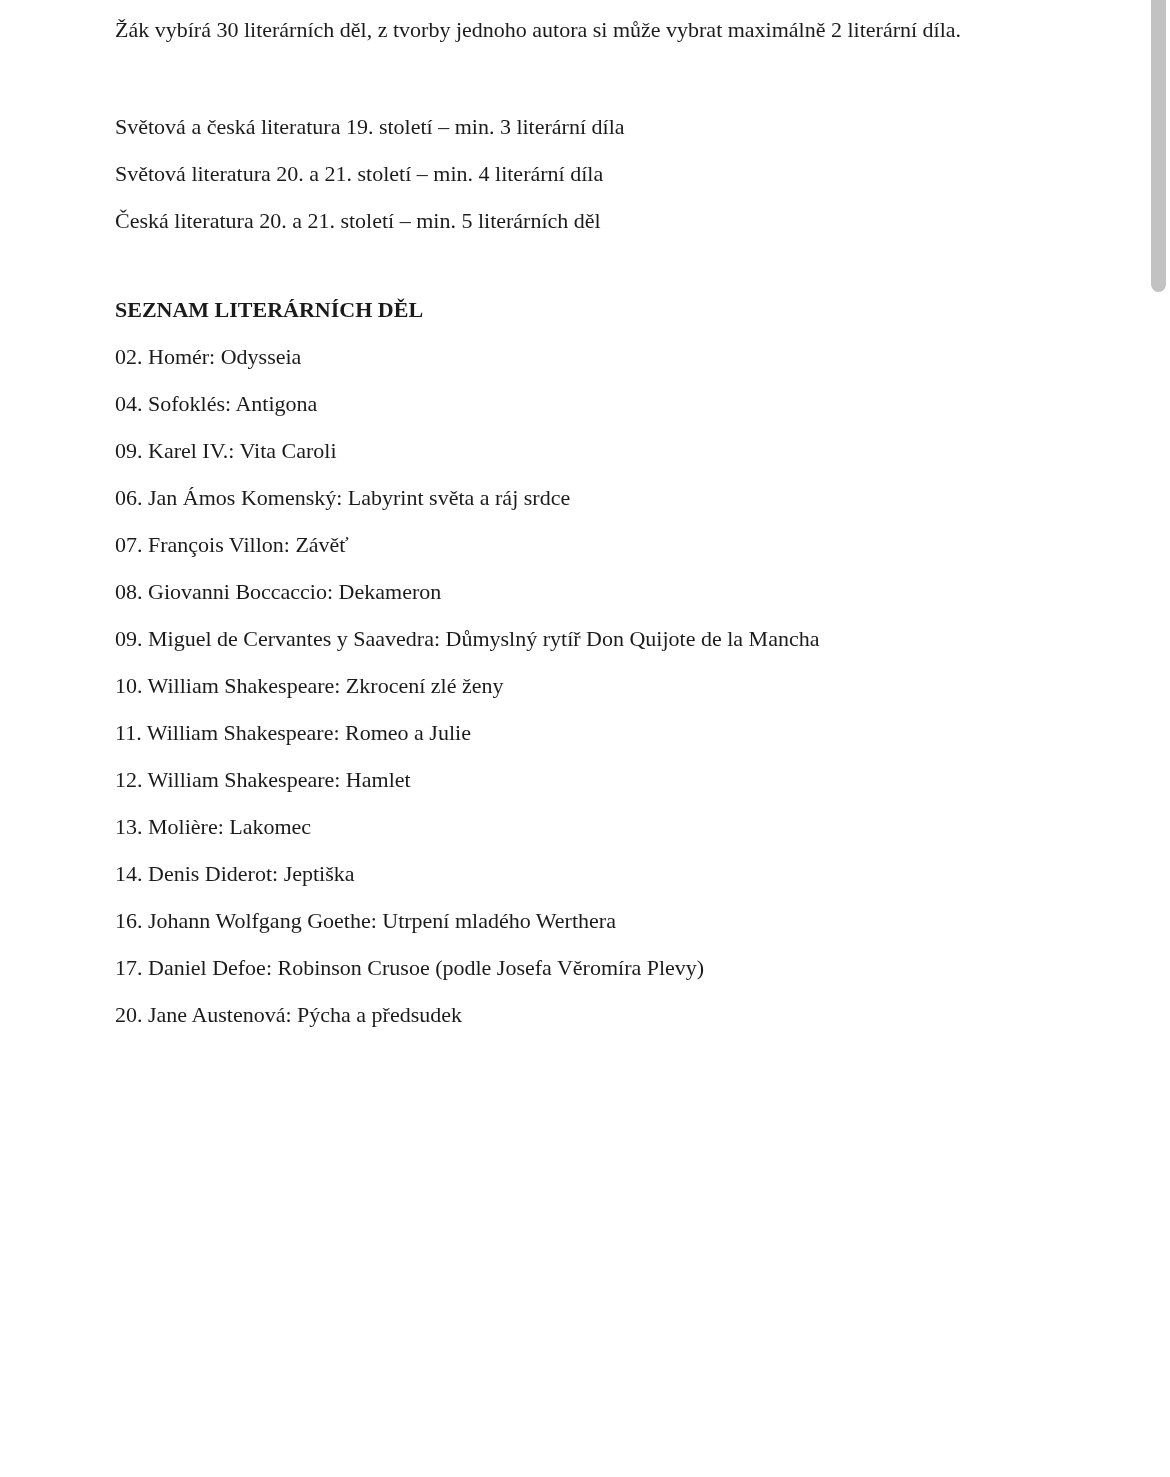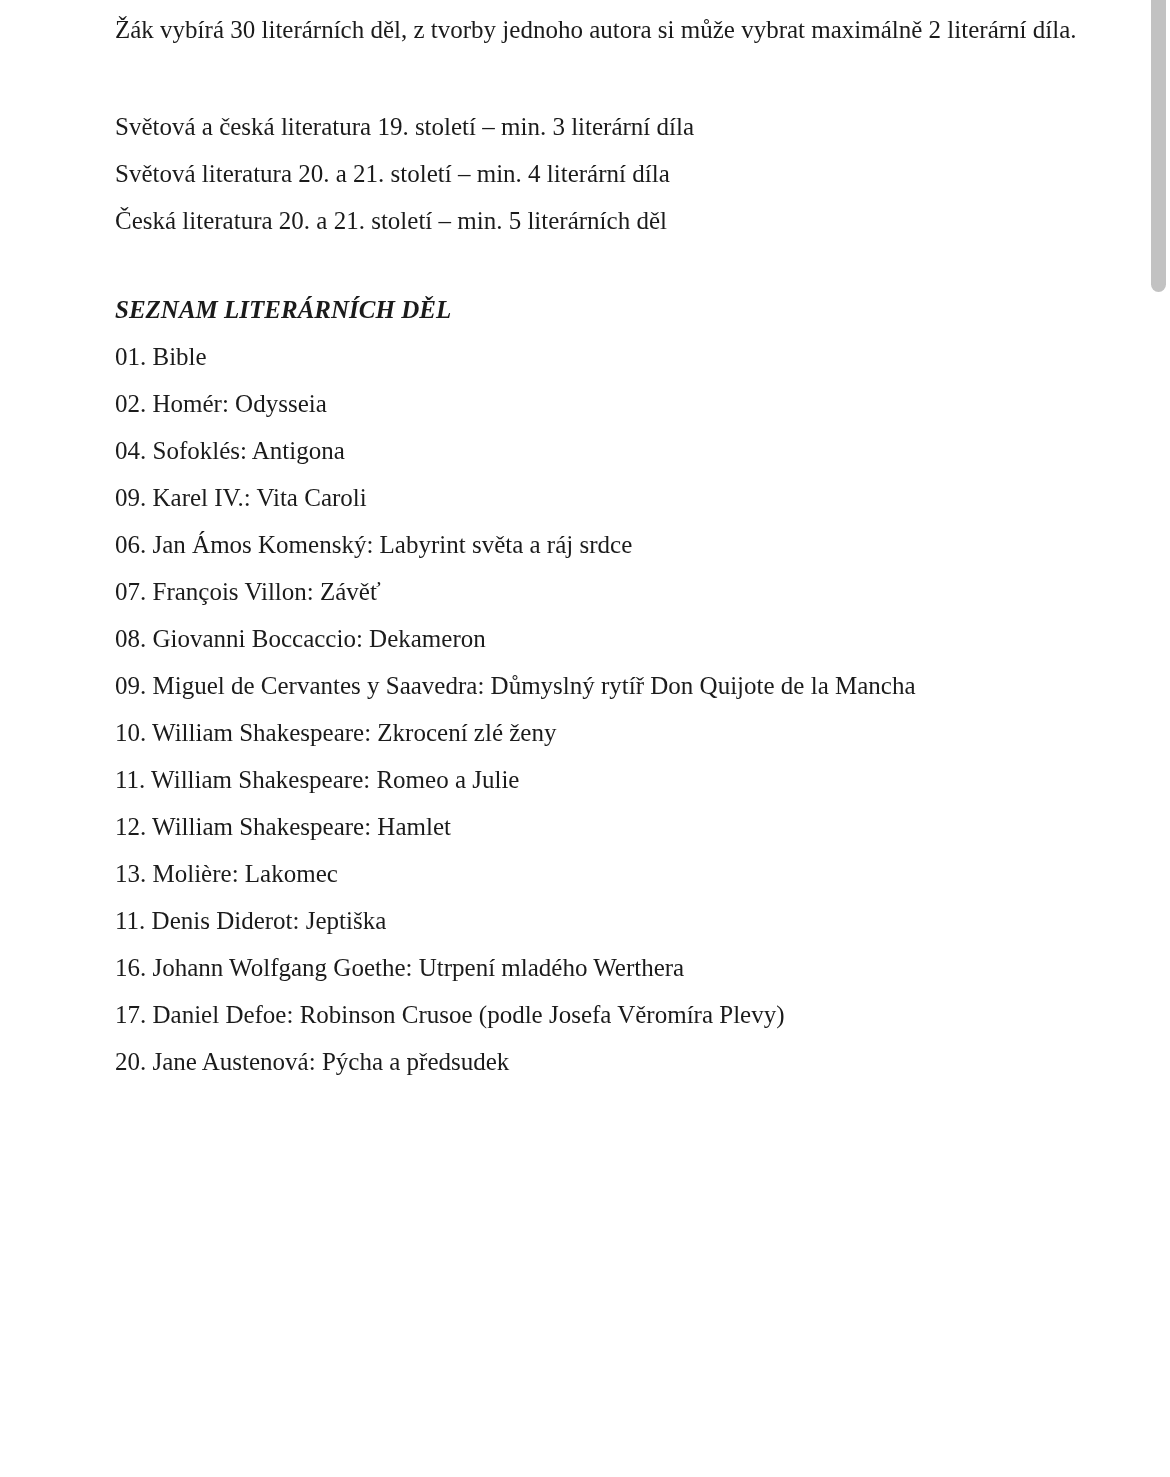--- a/index.html
+++ b/index.html
@@ -13,33 +13,32 @@
     color: #1b1b1b;
     font-family: "Liberation Serif", serif;
     overflow: hidden;
     position: relative;
   }
   .content {
     padding: 6px 0 0 115px;
   }
   .line {
     margin: 0;
-    font-size: 25px;
+    font-size: 22px;
     line-height: 47px;
     white-space: nowrap;
   }
   .bold {
     font-weight: 700;
   }
   .rules-block {
     margin-top: 50px;
   }
   .headings-block {
     margin-top: 42px;
-    font-style: italic;
   }
   .scrollbar-thumb {
     position: absolute;
     top: -10px;
     right: 4px;
     width: 15px;
     height: 302px;
     background: #c2c2c2;
     border-radius: 8px;
   }
@@ -56,33 +55,32 @@
       <p class="line">Světová a česká literatura 19. století – min. 3 literární díla</p>
       <p class="line">Světová literatura 20. a 21. století – min. 4 literární díla</p>
       <p class="line">Česká literatura 20. a 21. století – min. 5 literárních děl</p>
     </div>
 
     <div class="headings-block">
       <p class="line bold">SEZNAM LITERÁRNÍCH DĚL</p>
     </div>
 
     <div id="works-list" class="list">
-        <p class="line">01. Bible</p>
         <p class="line">02. Homér: Odysseia</p>
         <p class="line">04. Sofoklés: Antigona</p>
         <p class="line">09. Karel IV.: Vita Caroli</p>
         <p class="line">06. Jan Ámos Komenský: Labyrint světa a ráj srdce</p>
         <p class="line">07. François Villon: Závěť</p>
         <p class="line">08. Giovanni Boccaccio: Dekameron</p>
         <p class="line">09. Miguel de Cervantes y Saavedra: Důmyslný rytíř Don Quijote de la Mancha</p>
         <p class="line">10. William Shakespeare: Zkrocení zlé ženy</p>
         <p class="line">11. William Shakespeare: Romeo a Julie</p>
         <p class="line">12. William Shakespeare: Hamlet</p>
         <p class="line">13. Molière: Lakomec</p>
-        <p class="line">11. Denis Diderot: Jeptiška</p>
+        <p class="line">14. Denis Diderot: Jeptiška</p>
         <p class="line">16. Johann Wolfgang Goethe: Utrpení mladého Werthera</p>
         <p class="line">17. Daniel Defoe: Robinson Crusoe (podle Josefa Věromíra Plevy)</p>
         <p class="line">20. Jane Austenová: Pýcha a předsudek</p>
       </div>
 
   </div>
 
   <div class="scrollbar-thumb"></div>
 </div>
 

